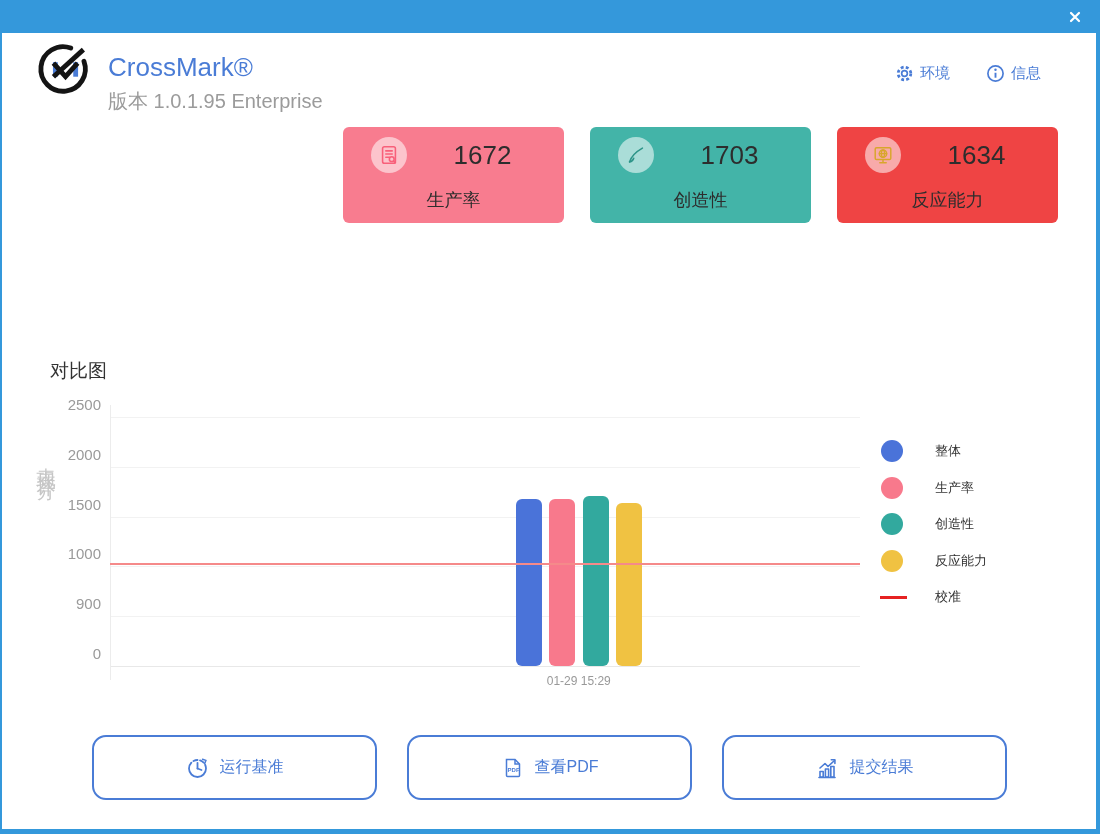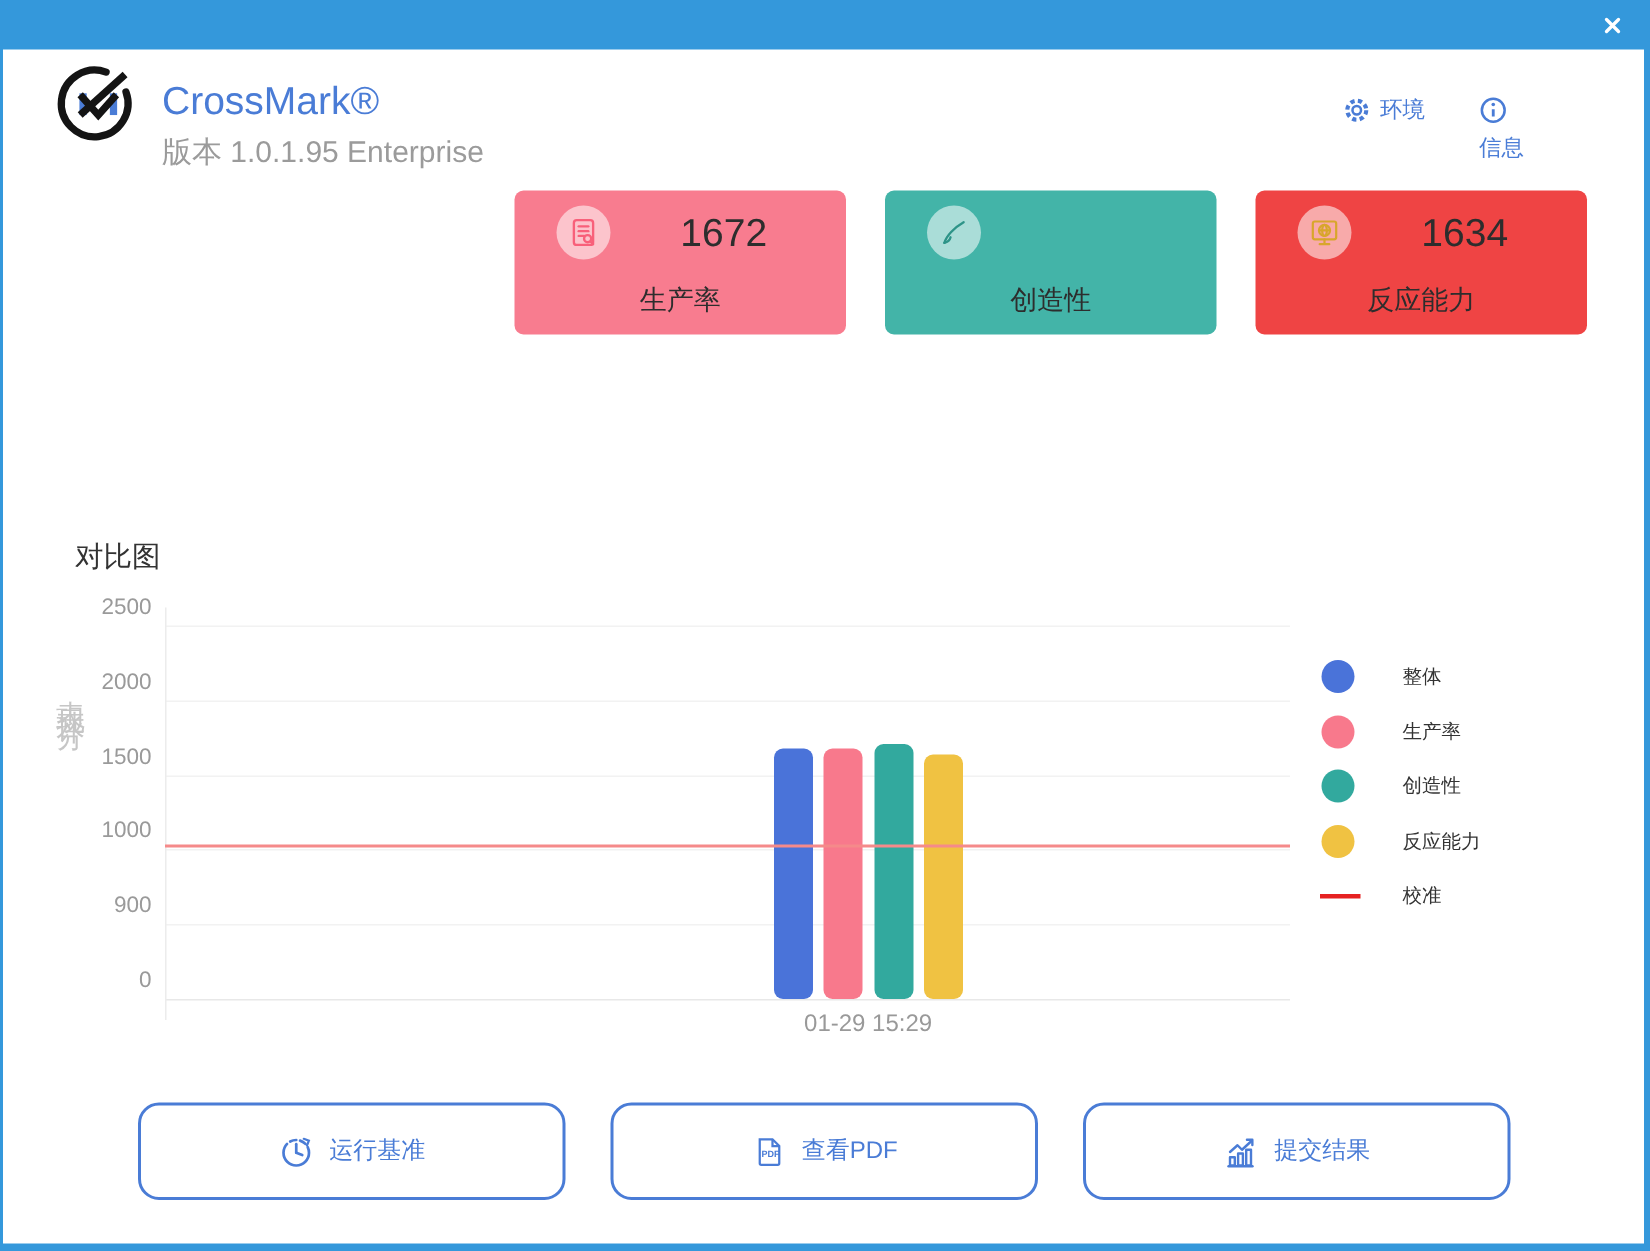--- a/index.html
+++ b/index.html
@@ -11,21 +11,21 @@
   .titlebar { position:absolute; left:0; top:0; width:100%; height:33px; }
   .close-btn { position:absolute; right:14px; top:7px; width:22px; height:20px; display:flex;
                align-items:center; justify-content:center; color:#fff; font-size:14px; cursor:pointer; }
 
   
   .logo { position:absolute; left:37px; top:39px; width:58px; height:58px; }
   .app-name { position:absolute; left:108px; top:52px; font-size:26px; color:#4a7cd6; }
   .app-version { position:absolute; left:108px; top:88px; font-size:20px; color:#9b9b9b; }
   .hdr-btn { position:absolute; top:64px; height:24px; display:flex; align-items:flex-start; gap:6px;
              color:#4a7cd6; font-size:15px; cursor:pointer; }
-  .hdr-btn.env { left:895px; } .hdr-btn.info { left:986px;flex-direction:column; }
+  .hdr-btn.env { left:895px; } .hdr-btn.info { left:986px; }
 
   
   .card { position:absolute; border-radius:6px; }
   .card-main { left:40px; top:130px; width:278px; height:133px; color:#ffffff; }
   .card-sub  { top:127px; width:221px; height:96px; color:#2d2d2d; }
   .card-icon { position:absolute; border-radius:50%; display:flex; align-items:center; justify-content:center; }
   .card-main .card-icon { left:32px; top:9px; width:44px; height:44px; background:#ffffff; }
   .card-sub  .card-icon { left:28px; top:10px; width:36px; height:36px; background:rgba(255,255,255,0.55); }
   .card-score { position:absolute; left:0; right:0; text-align:center; padding-left:34px; }
   .card-main .card-score { top:11px; font-size:30px; }
@@ -37,21 +37,21 @@
   
   .chart-title { position:absolute; left:50px; top:322px; font-size:19px; color:#333;margin-top:36px; }
   .y-axis-title { position:absolute; left:33px; top:452px; writing-mode:vertical-rl; text-orientation:upright;
                   font-size:19px; letter-spacing:5px; color:#c6c6c6; }
   #chart-layer { position:absolute; left:0; top:0; width:100%; height:100%; pointer-events:none; }
   .gridline { position:absolute; height:1px; background:#f2f2f2; }
   .axisline { position:absolute; width:1px; background:#ececec; }
   .tick-label { position:absolute; width:58px; text-align:right; font-size:15px; color:#9a9a9a; line-height:17px; }
   .bar { position:absolute; border-radius:6px; }
   .ref-line { position:absolute; height:2px; }
-  .x-label { position:absolute; text-align:center; font-size:16px; color:#999; }
+  .x-label { position:absolute; text-align:center; font-size:12px; color:#999; }
   .legend-dot { position:absolute; width:22px; height:22px; border-radius:50%; }
   .legend-line { position:absolute; width:27px; height:3px; }
   .legend-text { position:absolute; font-size:13px; color:#333; line-height:18px; }
 
   
   .action-btn { position:absolute; top:735px; width:285px; height:65px; border:2px solid #4a7cd6;
                 border-radius:14px; background:#fff; display:flex; align-items:center; justify-content:center;
                 gap:10px; color:#4a7cd6; font-size:16px; cursor:pointer; }
   .btn-run { left:92px; } .btn-pdf { left:407px; } .btn-submit { left:722px; }
 
@@ -122,20 +122,21 @@
     <div class="card-label">生产率</div>
   </div>
 
   <div class="card card-sub" style="left:590px; background:#43b4a8;">
     <div class="card-icon">
       <svg width="22" height="22" viewBox="0 0 24 24" fill="none" stroke="#2d9488" stroke-width="1.7" stroke-linecap="round">
         <path d="M5,19.5 C6.5,14.5 12,8.5 19,4.5"></path>
           <path d="M5,19.5 C7.5,19 9,17.5 9.5,15.5"></path>
       </svg>
     </div>
+    <div class="card-score">1703</div>
     <div class="card-label">创造性</div>
   </div>
 
   <div class="card card-sub" style="left:837px; background:#ef4444;">
     <div class="card-icon">
       <svg width="22" height="22" viewBox="0 0 24 24" fill="none" stroke="#d8a62c" stroke-width="1.6" stroke-linecap="round">
         <rect x="3.5" y="4" width="17" height="13" rx="1.5"></rect>
           <circle cx="12" cy="10.5" r="4"></circle>
         <ellipse cx="12" cy="10.5" rx="1.7" ry="4"></ellipse>
           <path d="M8,10.5 h8"></path>

